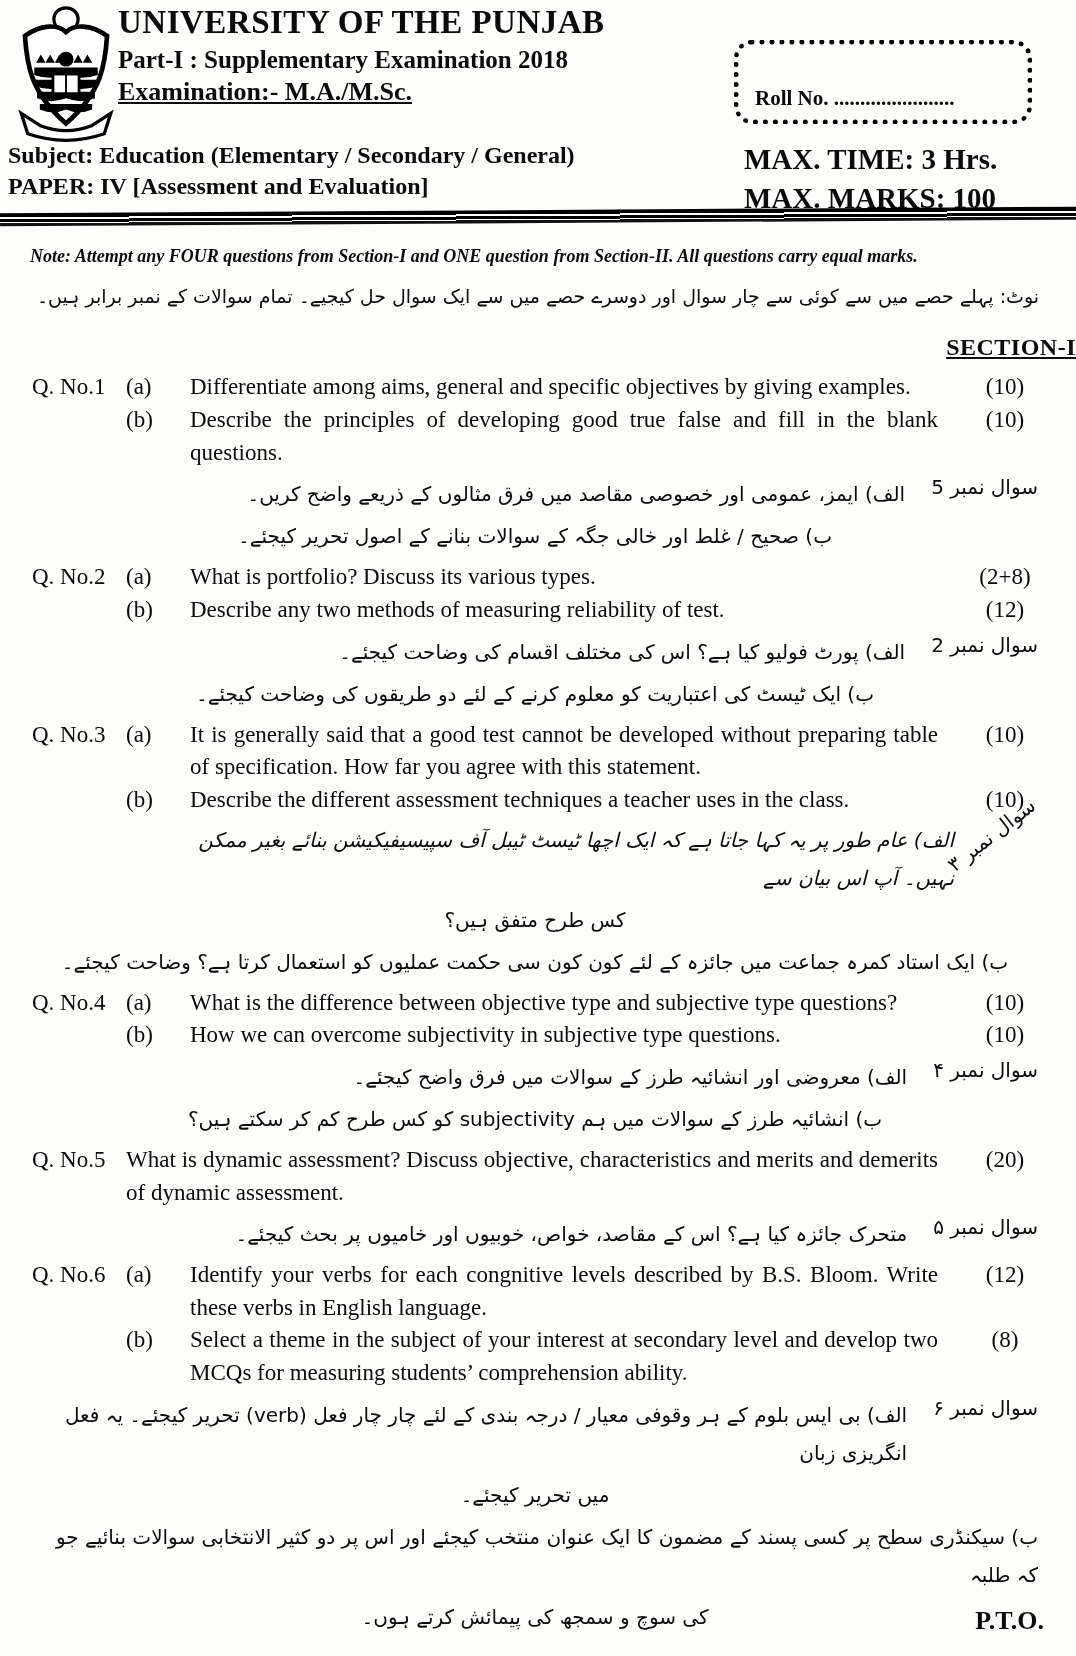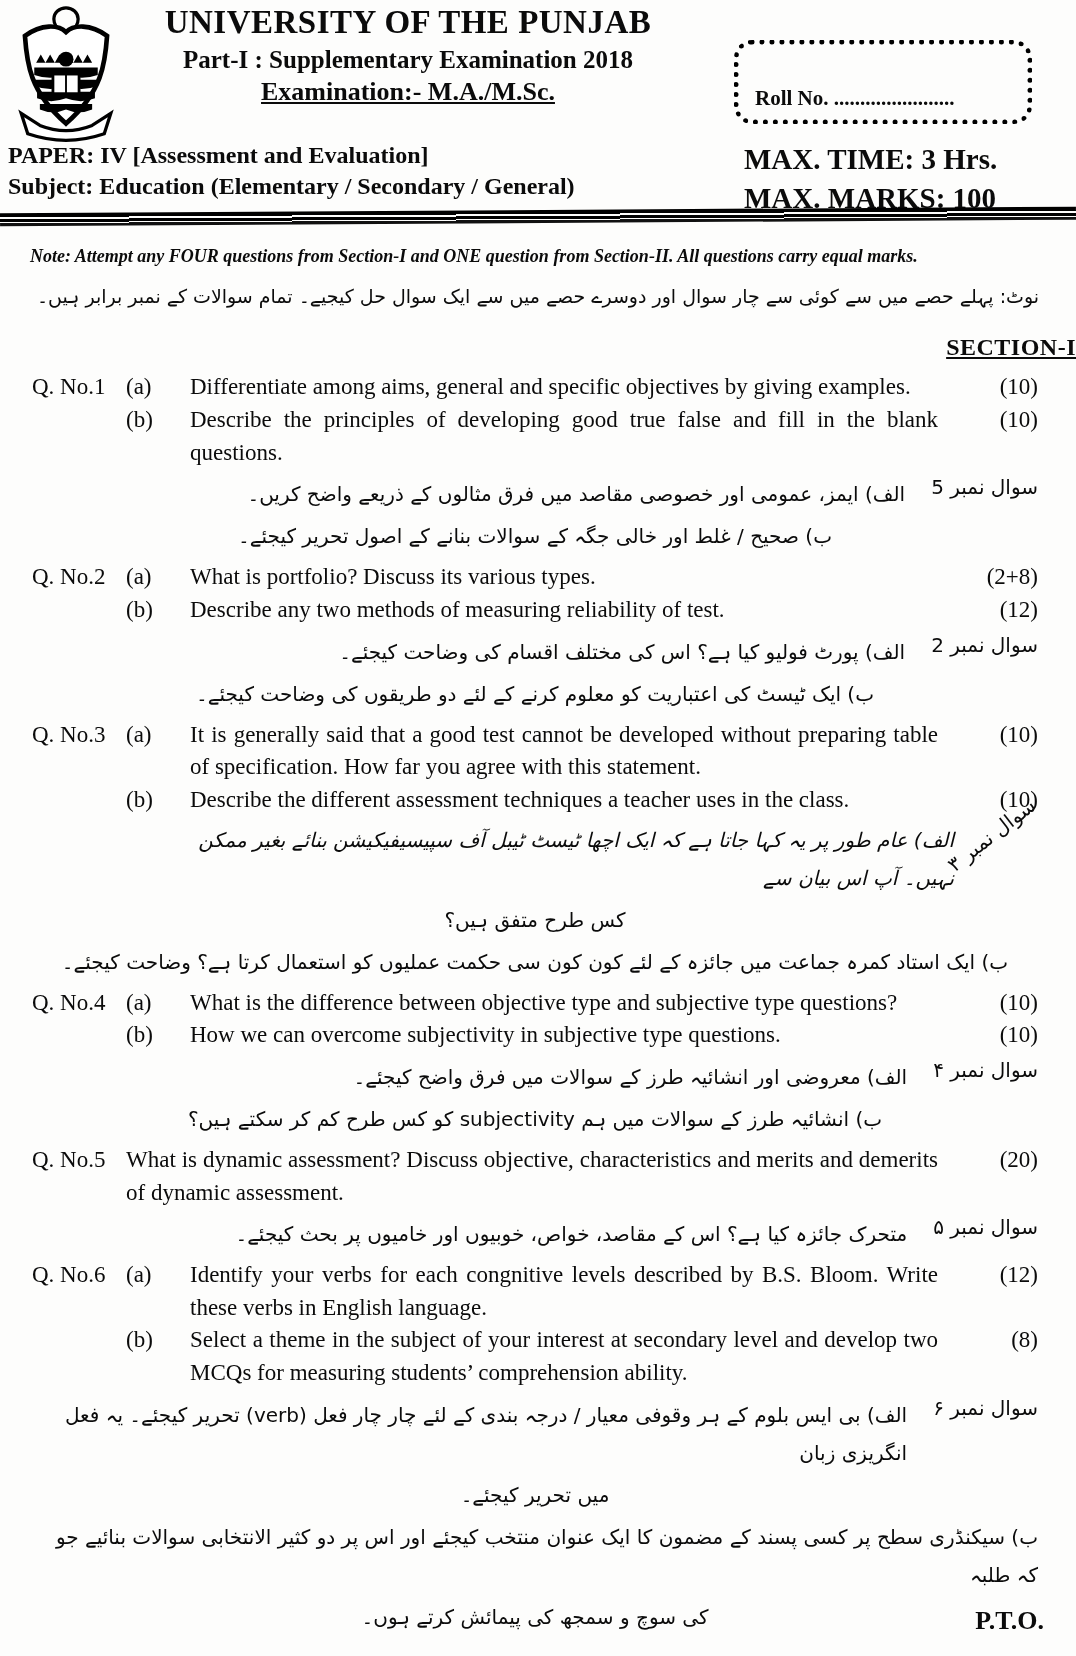--- a/index.html
+++ b/index.html
@@ -3,21 +3,21 @@
 <meta charset="utf-8">
 <style>
   html,body{margin:0;padding:0;background:#e8e8e8;}
   .page{
     position:relative;width:1076px;height:1656px;background:#fdfdfc;
     font-family:"Liberation Serif", serif;color:#0b0b0b;overflow:hidden;margin:0 auto;
   }
   
   .header{position:relative;height:202px;}
   .crest{position:absolute;left:10px;top:4px;width:112px;height:142px;}
-  .title-block{position:absolute;left:118px;top:4px;width:580px;text-align:center;}
+  .title-block{position:absolute;left:118px;top:4px;width:580px;text-align:left;}
   .uni-title{font-size:33px;font-weight:bold;letter-spacing:.5px;white-space:nowrap;}
   .part-line{font-size:25px;font-weight:bold;margin-top:5px;}
   .exam-line{font-size:26px;font-weight:bold;text-decoration:underline;margin-top:3px;}
   .roll-box{
     position:absolute;right:44px;top:40px;width:262px;height:62px;
     border:5px dotted #000;border-radius:18px;
     display:flex;align-items:flex-end;padding:4px 10px 8px 16px;
     font-weight:bold;font-size:21px;
   }
   .sub-row{position:absolute;left:8px;right:40px;top:140px;display:flex;align-items:flex-start;}
@@ -32,21 +32,21 @@
   .note{margin:20px 42px 0 30px;font-size:18px;font-weight:bold;font-style:italic;line-height:1.5;text-align:justify;}
   .urdu{font-family:"DejaVu Sans", sans-serif;}
   .urdu-note{margin:10px 6px 0 6px;font-size:19px;line-height:1.7;text-align:center;}
   
   .section-title{text-align:right;font-size:24px;font-weight:bold;text-decoration:underline;margin-top:22px;letter-spacing:.5px;}
   .questions{margin:10px 38px 0 32px;}
   .qrow{display:flex;font-size:23px;line-height:1.42;}
   .qnum{width:94px;flex-shrink:0;}
   .qpart{width:64px;flex-shrink:0;}
   .qtext{flex:1;text-align:justify;padding-right:34px;}
-  .qmarks{width:66px;flex-shrink:0;text-align:right;}
+  .qmarks{width:66px;flex-shrink:0;text-align:center;}
   .q-block{margin-top:6px;}
   
   .u-flex{display:flex;direction:rtl;align-items:flex-start;margin-top:6px;}
   .u-label{flex-shrink:0;font-size:20px;padding-left:26px;white-space:nowrap;}
   .u-line{flex:1;font-size:20px;text-align:right;line-height:1.9;}
   .u-right{direction:rtl;text-align:right;font-size:20px;line-height:1.9;margin-top:4px;}
   .u-center{direction:rtl;text-align:center;font-size:20px;line-height:1.9;margin-top:4px;}
   .u-label-rot{position:absolute;right:-6px;top:2px;transform:rotate(-38deg);transform-origin:center;font-size:20px;white-space:nowrap;}
   .rel{position:relative;}
   .pad-r{padding-left:110px;font-style:italic;}
@@ -78,22 +78,22 @@
       <div class="part-line">Part-I : Supplementary Examination 2018</div>
       <div class="exam-line">Examination:- M.A./M.Sc.</div>
     </div>
 
     <div class="roll-box">
       <span>Roll No. .......................</span>
     </div>
 
     <div class="sub-row">
       <div class="sub-left">
+        <div>Subject: Education (Elementary / Secondary / General)</div>
         <div>PAPER: IV [Assessment and Evaluation]</div>
-        <div>Subject: Education (Elementary / Secondary / General)</div>
       </div>
       <div class="max-block">
         <div>MAX. TIME: 3 Hrs.</div>
         <div>MAX. MARKS: 100</div>
       </div>
     </div>
   </div>
 
   <div class="rule"></div>
 

